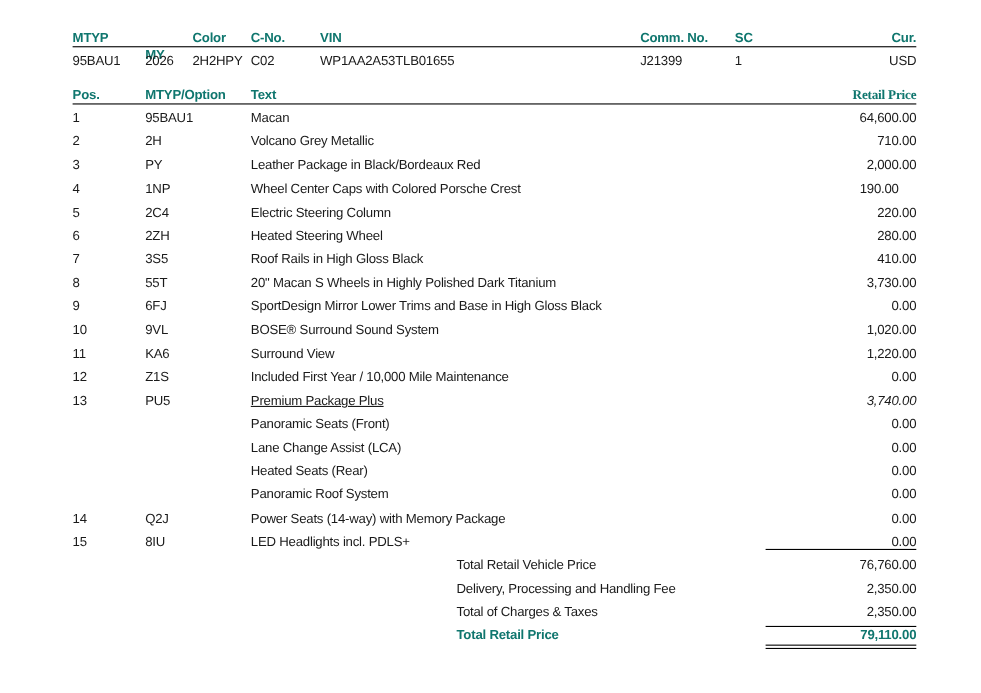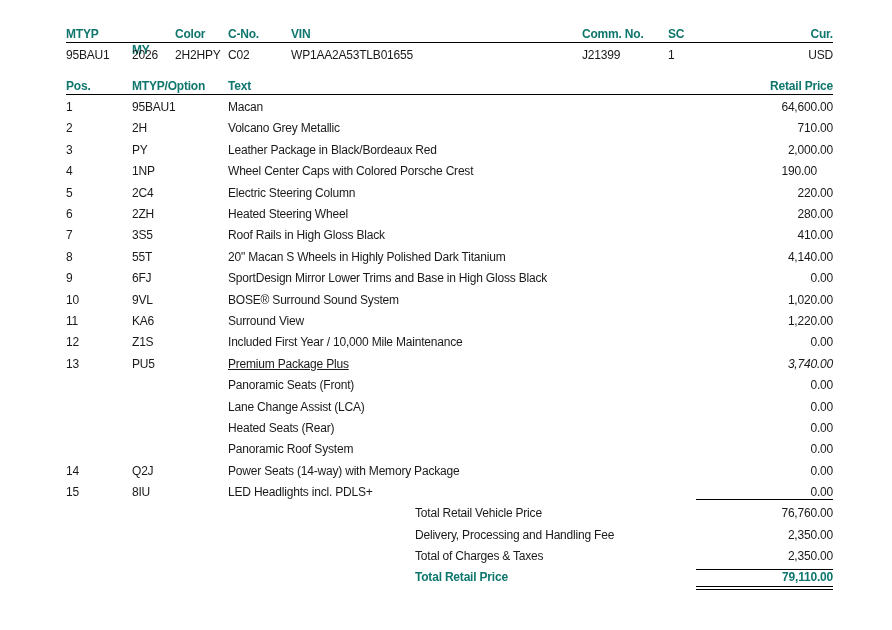--- a/index.html
+++ b/index.html
@@ -31,21 +31,21 @@
 <div class="t" style="left:175px; top:48px;">2H2HPY</div>
 <div class="t" style="left:228px; top:48px;">C02</div>
 <div class="t" style="left:291px; top:48px;">WP1AA2A53TLB01655</div>
 <div class="t" style="left:582px; top:48px;">J21399</div>
 <div class="t" style="left:668px; top:48px;">1</div>
 <div class="t r" style="right:59px; top:48px;">USD</div>
 
 <div class="t b" style="left:66px; top:79px;">Pos.</div>
 <div class="t b" style="left:132px; top:79px;">MTYP/Option</div>
 <div class="t b" style="left:228px; top:79px;">Text</div>
-<div class="t b r" style="right:59px; top:79px;">Retail Price</div>
+<div class="t b r" style="right:59px; top:79px;font-family:Liberation Serif, serif;">Retail Price</div>
 <div class="hline" style="left:66px; width:767px; top:94px;"></div>
 
 <div id="items-container">
     <div>
       <div class="t" style="left:66px; top:100px;">1</div>
       <div class="t" style="left:132px; top:100px;">95BAU1</div>
       <div class="t" style="left:228px; top:100px;">Macan</div>
       <div class="t r" style="right:59px; top:100px;">64,600.00</div>
     </div>
     <div>
@@ -81,21 +81,21 @@
     <div>
       <div class="t" style="left:66px; top:228px;">7</div>
       <div class="t" style="left:132px; top:228px;">3S5</div>
       <div class="t" style="left:228px; top:228px;">Roof Rails in High Gloss Black</div>
       <div class="t r" style="right:59px; top:228px;">410.00</div>
     </div>
     <div>
       <div class="t" style="left:66px; top:250px;">8</div>
       <div class="t" style="left:132px; top:250px;">55T</div>
       <div class="t" style="left:228px; top:250px;">20" Macan S Wheels in Highly Polished Dark Titanium</div>
-      <div class="t r" style="right:59px; top:250px;">4,140.00</div>
+      <div class="t r" style="right:59px; top:250px;">3,730.00</div>
     </div>
     <div>
       <div class="t" style="left:66px; top:271px;">9</div>
       <div class="t" style="left:132px; top:271px;">6FJ</div>
       <div class="t" style="left:228px; top:271px;">SportDesign Mirror Lower Trims and Base in High Gloss Black</div>
       <div class="t r" style="right:59px; top:271px;">0.00</div>
     </div>
     <div>
       <div class="t" style="left:66px; top:293px;">10</div>
       <div class="t" style="left:132px; top:293px;">9VL</div>

